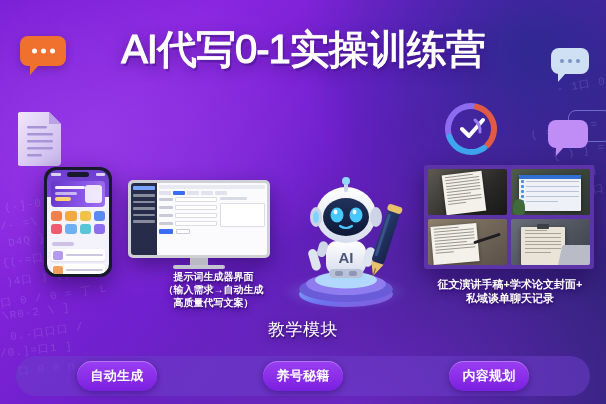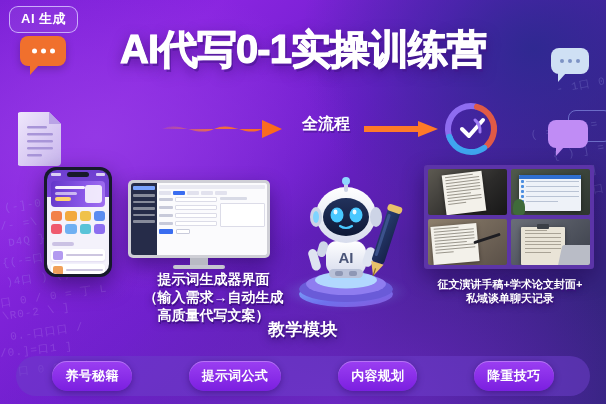--- a/index.html
+++ b/index.html
@@ -39,21 +39,21 @@
   #bubble-orange .tail{left:10px;bottom:-9px;border-left:9px solid #f0702d;border-bottom:10px solid transparent;}
   #bubble-blue{left:551px;top:48px;width:38px;height:26px;background:#cfe0f4;}
   #bubble-blue .tail{left:7px;bottom:-8px;border-left:8px solid #cfe0f4;border-bottom:9px solid transparent;}
   #bubble-blue .dots i{background:#7d93c4;width:4px;height:4px;}
   #bubble-purple{left:548px;top:120px;width:40px;height:28px;background:#c08cf5;}
   #bubble-purple .tail{left:8px;bottom:-8px;border-left:8px solid #c08cf5;border-bottom:9px solid transparent;}
   #bubble-outline{left:568px;top:110px;width:44px;height:32px;border:1.5px solid rgba(160,180,255,.5);background:transparent;}
   
   .title{
     position:absolute;left:0;right:0;top:22px;text-align:center;
-    font-size:40px;font-weight:700;color:#ffffff;letter-spacing:-1px;
+    font-size:40px;font-weight:400;color:#ffffff;letter-spacing:-1px;
     text-shadow:0 0 1px #fff, 2px 3px 0 rgba(70,20,140,.55), 0 4px 14px rgba(40,0,90,.6);
     -webkit-text-stroke:1px #ffffff;
   }
   .subtitle{
     position:absolute;left:0;right:0;top:71px;text-align:center;
     font-size:16.5px;font-weight:800;color:#ffffff;letter-spacing:.2px;
     text-shadow:1px 2px 0 rgba(70,20,140,.6),0 2px 8px rgba(30,0,80,.5);
   }
   
   .flowrow{position:absolute;left:150px;top:102px;width:330px;height:54px;}
@@ -139,26 +139,26 @@
   .clip{position:absolute;background:#e9e4d7;border-radius:1px;box-shadow:0 1px 5px rgba(0,0,0,.4);}
   .clip .cclamp{position:absolute;left:50%;transform:translateX(-50%);top:-3px;width:12px;height:5px;background:#3b3f46;border-radius:1px;}
   .clip u{display:block;height:1.2px;background:#a9a396;margin:2.5px 4px;text-decoration:none;}
   
   .cap{
     position:absolute;text-align:center;color:#fff;font-weight:800;
     text-shadow:1px 2px 0 rgba(60,15,130,.75),0 2px 7px rgba(25,0,70,.6);
     line-height:1.28;
   }
   #cap-left{left:0px;top:278px;width:143px;font-size:11px;}
-  #cap-mid{left:143px;top:271px;width:141px;font-size:14px;}
+  #cap-mid{left:143px;top:271px;width:141px;font-size:10px;}
   #cap-right{left:420px;top:277px;width:180px;font-size:11px;}
   
   .modhead{
     position:absolute;left:0;right:0;top:318px;text-align:center;
-    font-size:17px;font-weight:700;color:#fff;letter-spacing:.5px;
+    font-size:17px;font-weight:400;color:#fff;letter-spacing:.5px;
     text-shadow:1px 2px 0 rgba(60,15,130,.7),0 3px 9px rgba(25,0,70,.55);
   }
   
   .pillbar{
     position:absolute;left:16px;right:16px;bottom:8px;height:40px;
     background:rgba(108,62,200,.55);border-radius:20px;
     display:flex;align-items:center;justify-content:space-around;padding:0 8px;
   }
   .pill{
     background:linear-gradient(180deg,#9b3ff2,#7b1fe0);
@@ -187,21 +187,20 @@
     <div class="codeline l" style="left:10px;top:324px;font-size:11px;transform:rotate(-8deg)">0.-口口口 /</div>
     <div class="codeline l" style="left:0px;top:342px;font-size:11px;transform:rotate(-6deg)">/0.]=口1 ]</div>
     <div class="codeline l" style="left:18px;top:360px;font-size:11px;transform:rotate(-6deg)">口 0 0 n 1</div>
     <div class="codeline" style="left:530px;top:120px;font-size:11px;transform:rotate(-10deg)">( = ] - = 口</div>
     <div class="codeline" style="left:552px;top:142px;font-size:11px;transform:rotate(-10deg)">{ ) ] = 口</div>
     <div class="codeline" style="left:560px;top:164px;font-size:11px;transform:rotate(-10deg)">} / ] 0 =</div>
     <div class="codeline" style="left:540px;top:186px;font-size:11px;transform:rotate(-10deg)">0 0 1 =口</div>
     <div class="codeline" style="left:556px;top:76px;font-size:11px;transform:rotate(-10deg)">- 1口 0 0</div>
   </div>
 
-  <div class="badge">AI 生成</div>
 
   <div class="bubble" id="bubble-orange">
     <span class="dots">
         <i></i>
         <i></i>
         <i></i>
       </span>
     <span class="tail"></span>
   </div>
   <div class="bubble" id="bubble-outline"></div>
@@ -212,36 +211,20 @@
         <i></i>
       </span>
     <span class="tail"></span>
   </div>
   <div class="bubble" id="bubble-purple">
     <span class="tail"></span>
   </div>
 
   <div class="title">AI代写0-1实操训练营</div>
 
-  <div class="flowrow">
-    <svg class="arrowA" viewBox="0 0 120 22">
-      <defs>
-        <linearGradient id="ag" x1="0" y1="0" x2="1" y2="0">
-          <stop offset="0" stop-color="#ff8a3d" stop-opacity=".15"></stop>
-          <stop offset="45%" stop-color="#ff7a28" stop-opacity=".85"></stop>
-          <stop offset="100%" stop-color="#ff6a14"></stop>
-        </linearGradient>
-      </defs>
-      <path d="M0 11 C18 2,34 20,52 11 C70 2,84 20,100 11 L100 2 L120 11 L100 20 L100 11 Z" fill="url(#ag)"></path>
-    </svg>
-    <div class="flowlabel">全流程</div>
-    <svg class="arrowB" viewBox="0 0 74 16">
-      <path d="M0 5 L54 5 L54 0 L74 8 L54 16 L54 11 L0 11 Z" fill="#ff7a28"></path>
-    </svg>
-  </div>
 
   <svg class="ring" viewBox="0 0 62 62">
     <circle cx="31" cy="31" r="23" fill="none" stroke="#8e6cf0" stroke-width="6" stroke-dasharray="50 95" stroke-dashoffset="0" transform="rotate(-205 31 31)" stroke-linecap="round"></circle>
     <circle cx="31" cy="31" r="23" fill="none" stroke="#e05a46" stroke-width="6" stroke-dasharray="48 97" transform="rotate(-75 31 31)" stroke-linecap="round"></circle>
     <circle cx="31" cy="31" r="23" fill="none" stroke="#3fa5ef" stroke-width="6" stroke-dasharray="42 103" transform="rotate(55 31 31)" stroke-linecap="round"></circle>
     <path d="M22 31 L29 38 L43 22" fill="none" stroke="#ffffff" stroke-width="4" stroke-linecap="round" stroke-linejoin="round"></path>
     <path d="M35 22 A14 14 0 0 1 40 34" fill="none" stroke="#9f7cf5" stroke-width="3" stroke-linecap="round"></path>
   </svg>
 
   <svg class="docicon" viewBox="0 0 46 58">
@@ -492,19 +475,18 @@
 
   <div class="cap" id="cap-mid" style="white-space:pre-line">提示词生成器界面
 （输入需求→自动生成
 高质量代写文案）</div>
   <div class="cap" id="cap-right" style="white-space:pre-line">征文演讲手稿+学术论文封面+
 私域谈单聊天记录</div>
 
   <div class="modhead">教学模块</div>
 
   <div class="pillbar">
+    <div class="pill">自动生成</div>
     <div class="pill">养号秘籍</div>
-    <div class="pill">提示词公式</div>
     <div class="pill">内容规划</div>
-    <div class="pill">降重技巧</div>
   </div>
 
 </div>
 
 </body></html>

